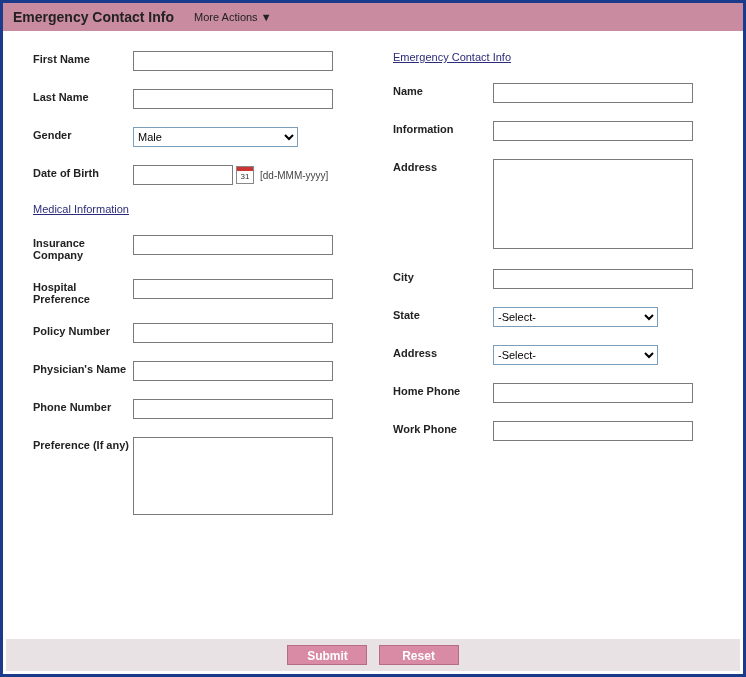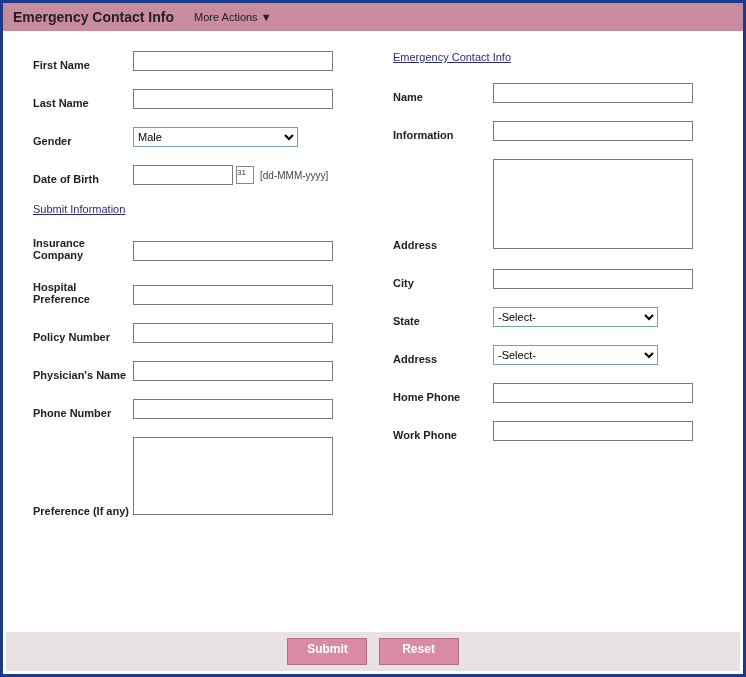--- a/index.html
+++ b/index.html
@@ -37,21 +37,21 @@
   .content {
     padding: 20px 30px 10px 30px;
     display: flex;
     gap: 40px;
   }
   .col {
     flex: 1;
   }
   .row {
     display: flex;
-    align-items: flex-end;
+    align-items: flex-start;
     margin-bottom: 18px;
   }
   .label {
     width: 100px;
     font-weight: bold;
     font-size: 11px;
     color: #222;
     padding-top: 2px;
   }
   .field {
@@ -88,20 +88,21 @@
   .dob-wrap {
     display: flex;
     align-items: center;
     gap: 2px;
   }
   .dob-wrap input { width: 100px; }
   .cal-icon {
     width: 18px;
     height: 18px;
     display: inline-flex;
+    flex-direction: column;
     border: 1px solid #888;
     margin-left: 1px;
     background: #fff;
     cursor: pointer;
   }
   .cal-icon .redbar { height: 4px; background: #c33; }
   .cal-icon .num { font-size: 8px; text-align: center; line-height: 12px; color: #333; }
   .hint {
     font-size: 10px;
     color: #444;
@@ -112,21 +113,21 @@
     bottom: 3px;
     left: 3px;
     right: 3px;
     background: #e9e2e5;
     padding: 6px 0;
     text-align: center;
   }
   .btn {
     display: inline-block;
     width: 80px;
-    height: 27px;
+    height: 20px;
     line-height: 20px;
     background: #d98aa4;
     border: 1px solid #b56d87;
     color: #fff;
     font-weight: bold;
     font-size: 12px;
     text-align: center;
     margin: 0 4px;
     cursor: pointer;
   }
@@ -169,21 +170,21 @@
         <div class="field dob-wrap">
           <input type="text" value="" style="">
           <span class="cal-icon">
             <span class="redbar"></span>
               <span class="num">31</span>
           </span>
           <span class="hint">[dd-MMM-yyyy]</span>
         </div>
       </div>
 
-      <div class="section-title">Submit Information</div>
+      <div class="section-title">Medical Information</div>
 
       <div class="row">
         <div class="label">Insurance Company</div>
         <div class="field"><input type="text" value="" style=""></div>
       </div>
 
       <div class="row">
         <div class="label">Hospital Preference</div>
         <div class="field"><input type="text" value="" style=""></div>
       </div>

